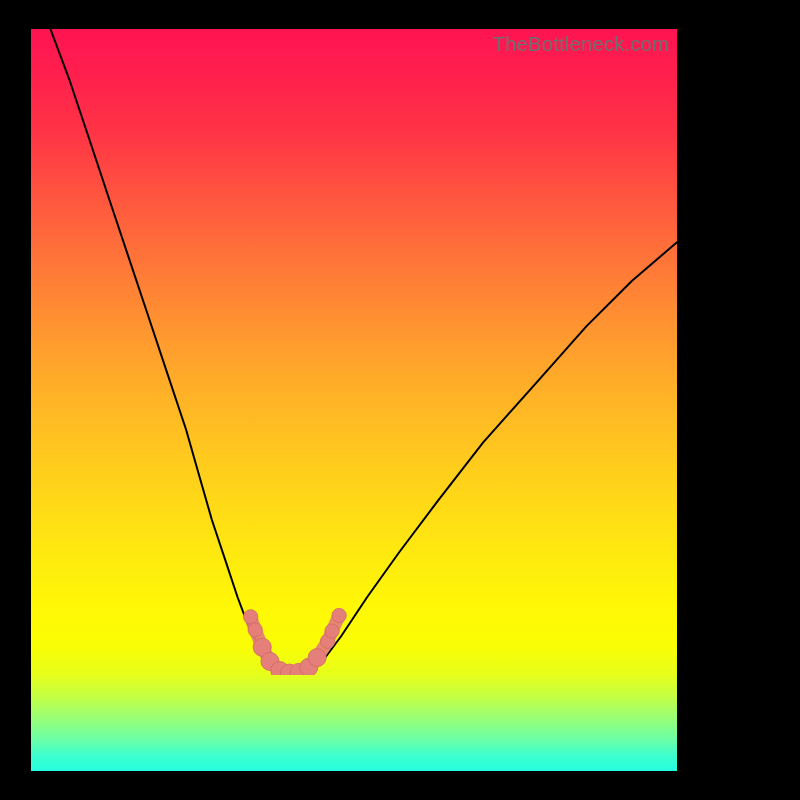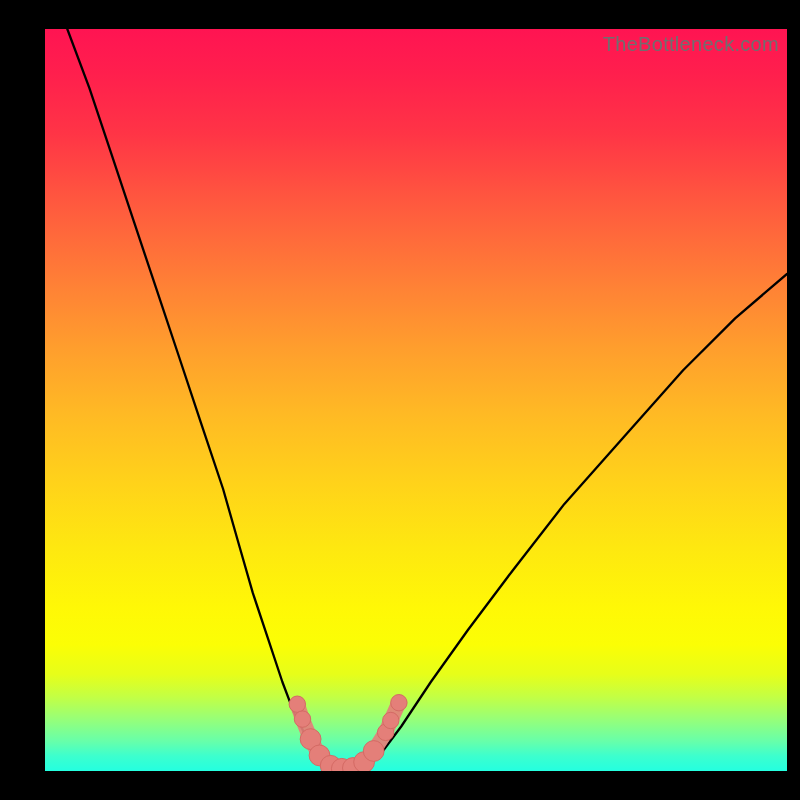--- a/index.html
+++ b/index.html
@@ -15,22 +15,22 @@
     position: absolute;
     top: 0;
     left: 0;
     width: 800px;
     height: 800px;
     background: #000;
   }
   .plot-area {
     position: absolute;
     top: 29px;
-    left: 45px;
-    width: 742px;
+    left: 31px;
+    width: 646px;
     height: 742px;
     overflow: hidden;
     text-align: right;
   }
   .gradient {
     position: absolute;
     inset: 0;
     background: linear-gradient(
       to bottom,
       #ff1452 0%,

